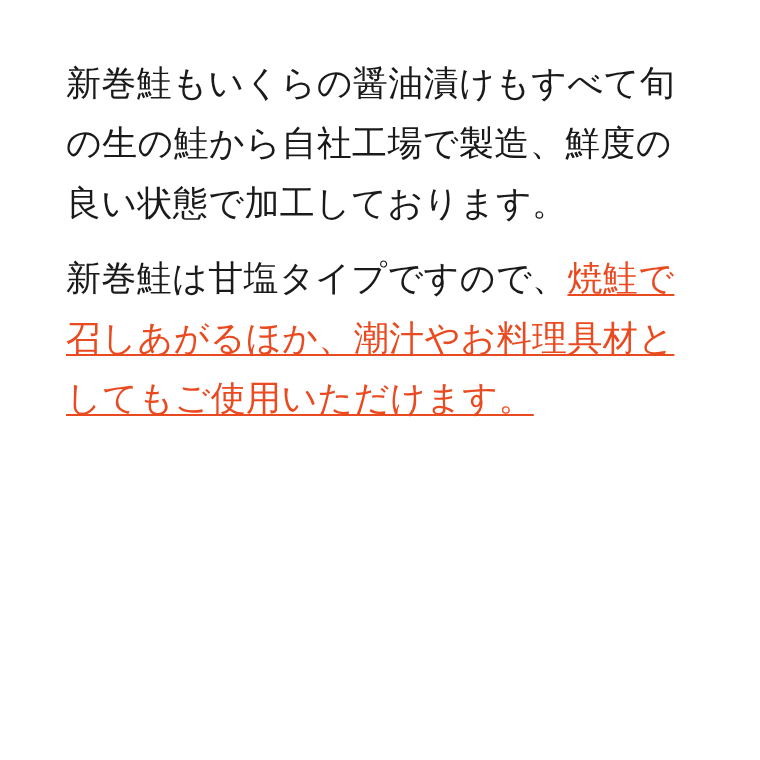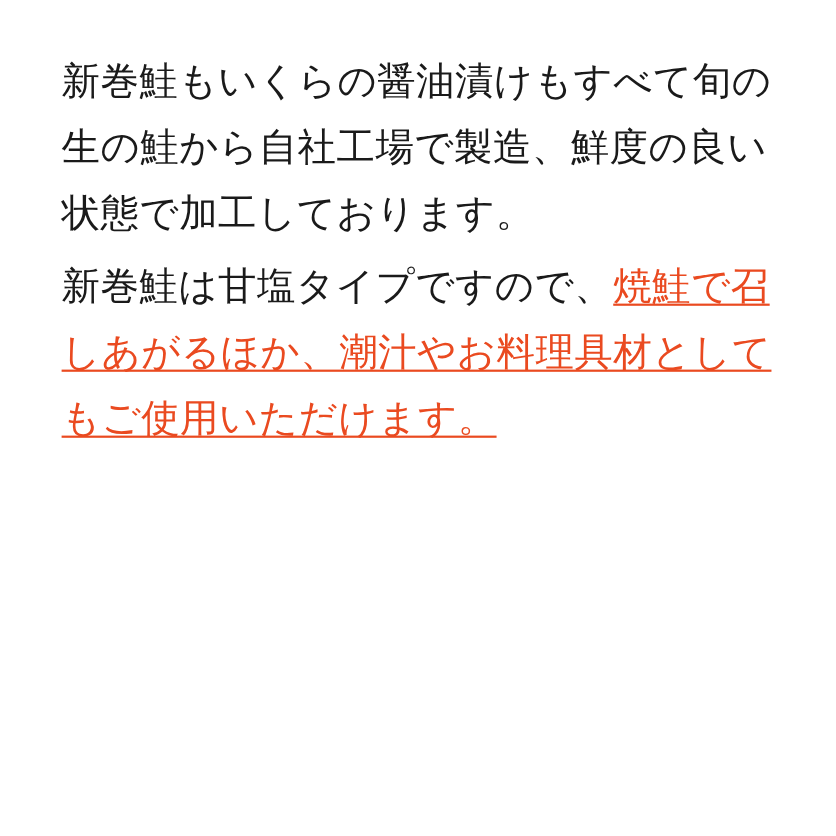--- a/index.html
+++ b/index.html
@@ -22,24 +22,25 @@
     background: #ffffff;
   }
   .body-text {
     font-size: 35px;
     line-height: 1.72;
     color: #1a1a1a;
     letter-spacing: 0.01em;
     text-align: left;
   }
   .para {
-    margin: 6px;
+    margin: 16px;
   }
   .para + .para {
     margin-top: 0;
+    font-family: Liberation Mono, monospace;
   }
   .hl {
     color: #ea4a20;
     text-decoration: underline;
     text-decoration-color: #ea4a20;
     text-decoration-thickness: 2px;
     text-underline-offset: 4px;
   }
 </style>
 </head>

